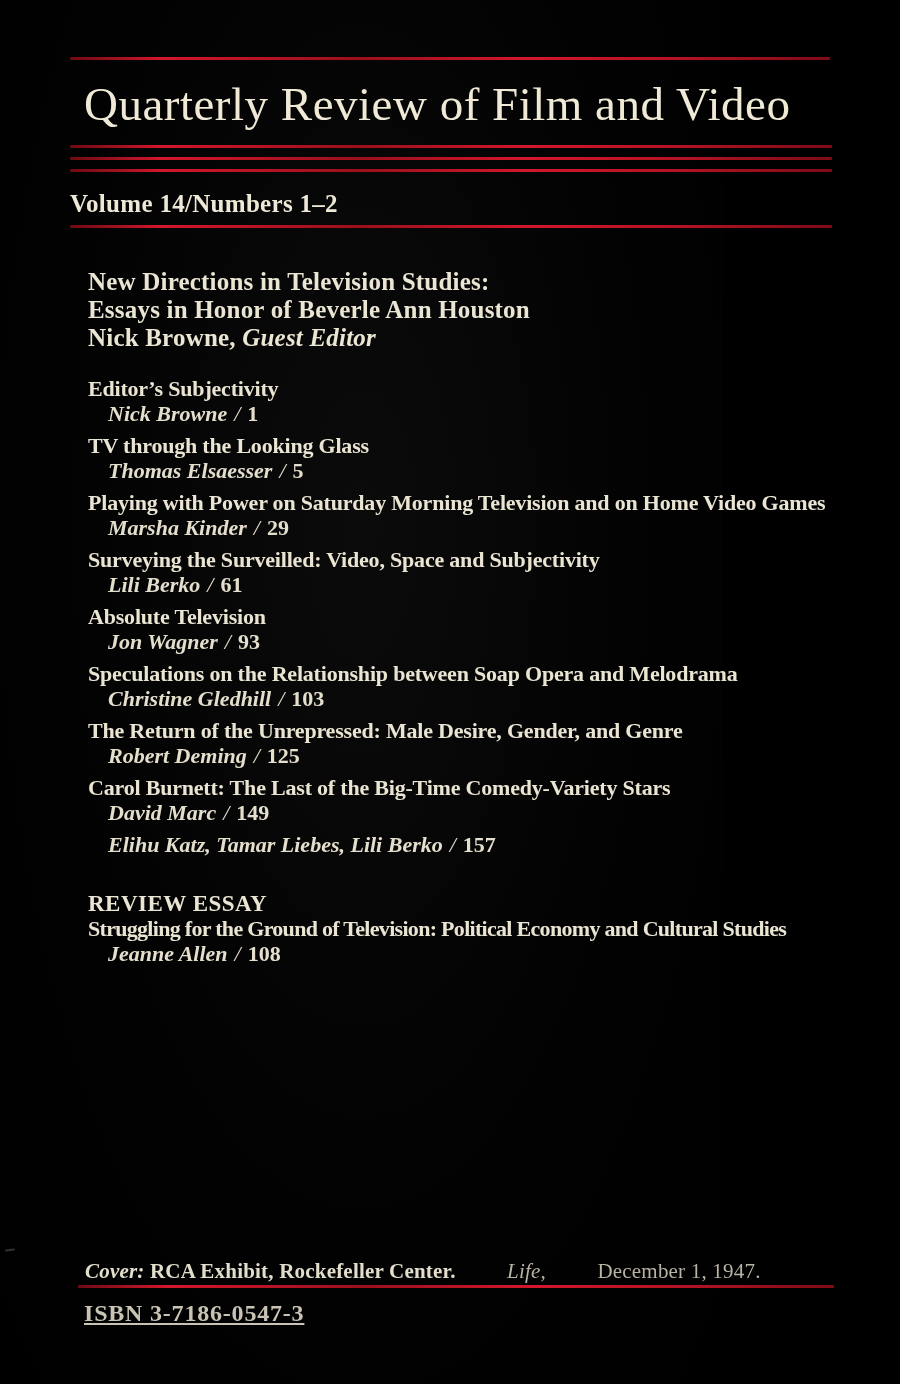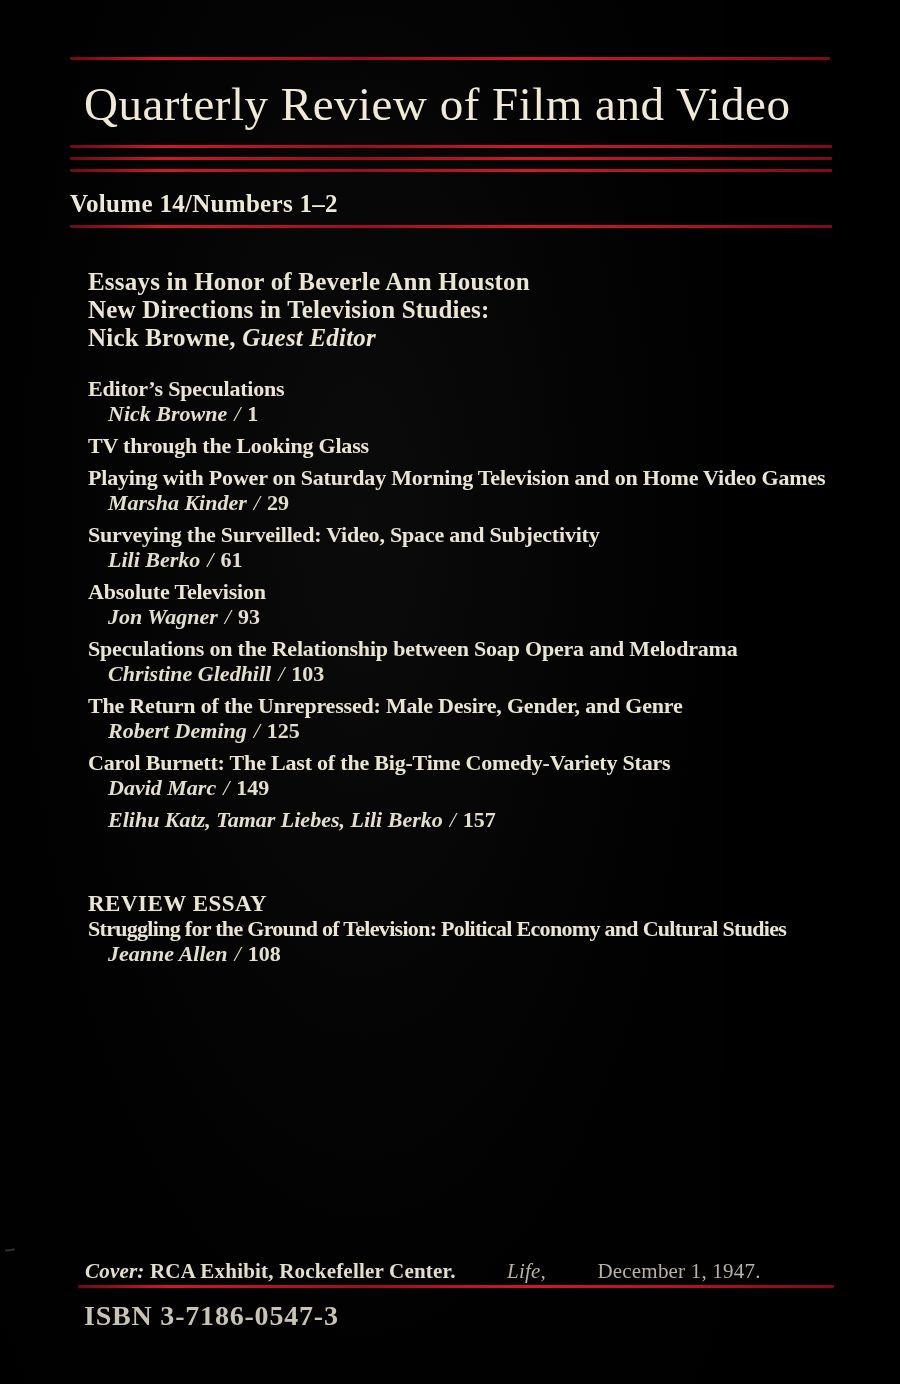--- a/index.html
+++ b/index.html
@@ -65,21 +65,21 @@
   }
   .cover-line{
     position:absolute;left:85px;top:1259px;width:760px;
     font-size:21px;font-weight:700;color:#e3ddcb;white-space:nowrap;
     letter-spacing:0.2px;
   }
   .it{font-style:italic;}
   .faded{color:#b9b3a3;font-weight:400;margin-left:46px;}
   .isbn{
     position:absolute;left:84px;top:1300px;
-    font-size:28px;font-weight:700;color:#c9c3b3;letter-spacing:0.8px;
+    font-size:24px;font-weight:700;color:#c9c3b3;letter-spacing:0.8px;text-decoration:underline;
   }
   .artifact{
     position:absolute;background:rgba(240,236,224,0.35);border-radius:1px;
   }
 </style>
 </head>
 <body>
 
 <div class="page">
 
@@ -89,34 +89,35 @@
 
   <div class="rule thin" style="left:70px;top:145px;width:762px;"></div>
   <div class="rule thin" style="left:70px;top:157px;width:762px;"></div>
   <div class="rule thin" style="left:70px;top:169px;width:762px;"></div>
 
   <div class="volume-line">Volume 14/Numbers 1–2</div>
 
   <div class="rule thin" style="left:70px;top:225px;width:762px;"></div>
 
   <div class="issue-heading">
+    <div>New Directions in Television Studies:</div>
     <div>Essays in Honor of Beverle Ann Houston</div>
-    <div>New Directions in Television Studies:</div>
     <div><span>Nick Browne,</span> <span class="it">Guest Editor</span></div>
   </div>
 
   <div class="contents">
 
     <div class="entry">
-      <div class="entry-title">Editor’s Speculations</div>
+      <div class="entry-title">Editor’s Subjectivity</div>
       <div class="entry-byline"><span class="authors">Nick Browne</span><span class="sep">/</span><span class="pageno">1</span></div>
     </div>
 
     <div class="entry">
       <div class="entry-title">TV through the Looking Glass</div>
+      <div class="entry-byline"><span class="authors">Thomas Elsaesser</span><span class="sep">/</span><span class="pageno">5</span></div>
     </div>
 
     <div class="entry">
       <div class="entry-title">Playing with Power on Saturday Morning Television and on Home Video Games</div>
       <div class="entry-byline"><span class="authors">Marsha Kinder</span><span class="sep">/</span><span class="pageno">29</span></div>
     </div>
 
     <div class="entry">
       <div class="entry-title">Surveying the Surveilled: Video, Space and Subjectivity</div>
       <div class="entry-byline"><span class="authors">Lili Berko</span><span class="sep">/</span><span class="pageno">61</span></div>

